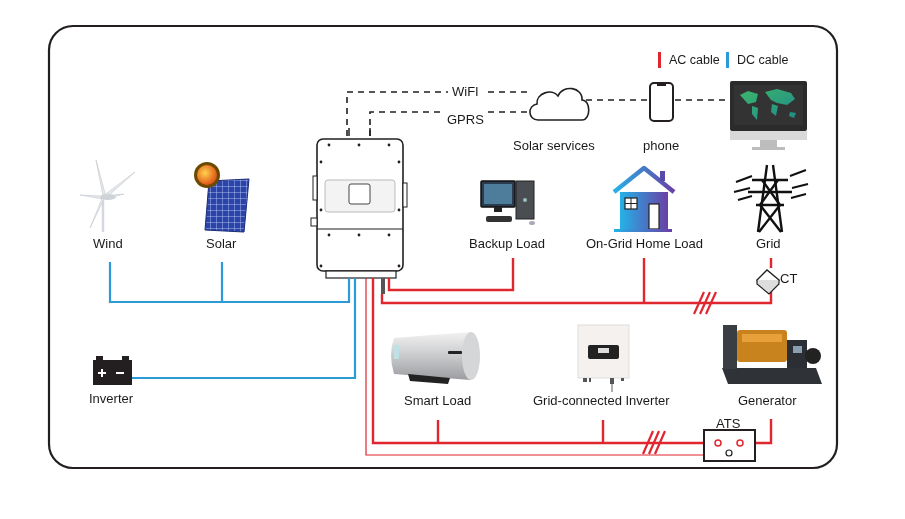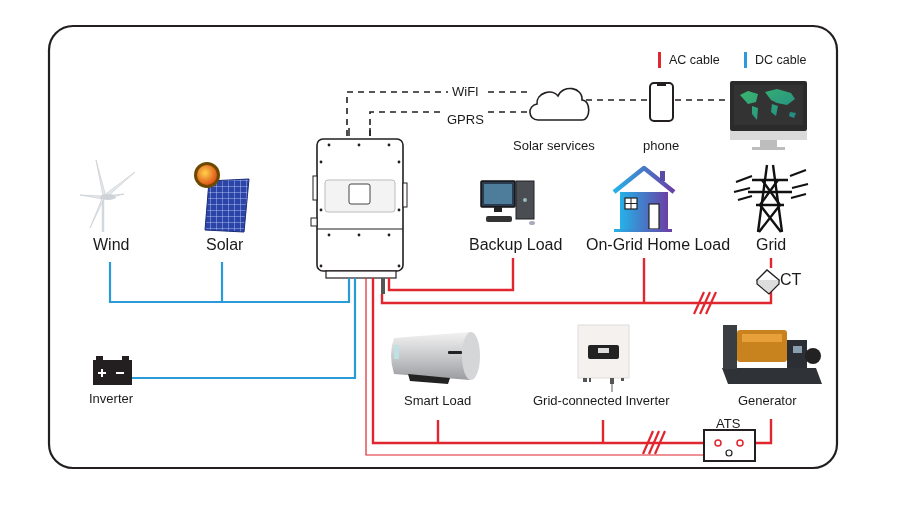--- a/index.html
+++ b/index.html
@@ -1,18 +1,18 @@
 <!DOCTYPE html>
 <html><head>
 <meta charset="utf-8">
 <style>
   html, body { margin:0; padding:0; background:#ffffff; }
   body { width:905px; height:519px; position:relative; overflow:hidden; font-family:"Liberation Sans", sans-serif; color:#1a1a1a; }
   #stage { position:absolute; left:0; top:0; width:905px; height:519px; }
-  .lbl { position:absolute; font-size:16px; white-space:nowrap; color:#1a1a1a; }
+  .lbl { position:absolute; font-size:13px; white-space:nowrap; color:#1a1a1a; }
   .lbl.small { font-size:13px; }
   .legend-item { position:absolute; font-size:12.5px; display:flex; align-items:center; gap:8px; }
   .legend-swatch { width:3px; height:16px; display:inline-block; }
 </style>
 </head>
 <body>
 
 <div id="stage">
 <svg width="905" height="519" viewBox="0 0 905 519" xmlns="http://www.w3.org/2000/svg" style="position:absolute;left:0;top:0">
   <defs>
@@ -215,21 +215,21 @@
     <circle cx="718" cy="443" r="3" fill="#fff" stroke="#e0262e" stroke-width="1.5"></circle>
     <circle cx="740" cy="443" r="3" fill="#fff" stroke="#e0262e" stroke-width="1.5"></circle>
     <circle cx="729" cy="453" r="3" fill="#fff" stroke="#231f20" stroke-width="1.2"></circle>
   </g>
 </svg>
 
 <div class="legend-item" style="left:658px;top:52px">
   <span class="legend-swatch" style="background:#e0262e"></span>
   <span>AC cable</span>
 </div>
-<div class="legend-item" style="left:744px;top:52px">
+<div class="legend-item" style="left:726px;top:52px">
   <span class="legend-swatch" style="background:#2a9bd8"></span>
   <span>DC cable</span>
 </div>
 
 <div class="lbl small" style="left:452px;top:84px">WiFI</div>
 <div class="lbl small" style="left:447px;top:112px">GPRS</div>
 <div class="lbl small" style="left:513px;top:138px">Solar services</div>
 <div class="lbl small" style="left:643px;top:138px">phone</div>
 
 <div class="lbl" style="left:93px;top:236px">Wind</div>

